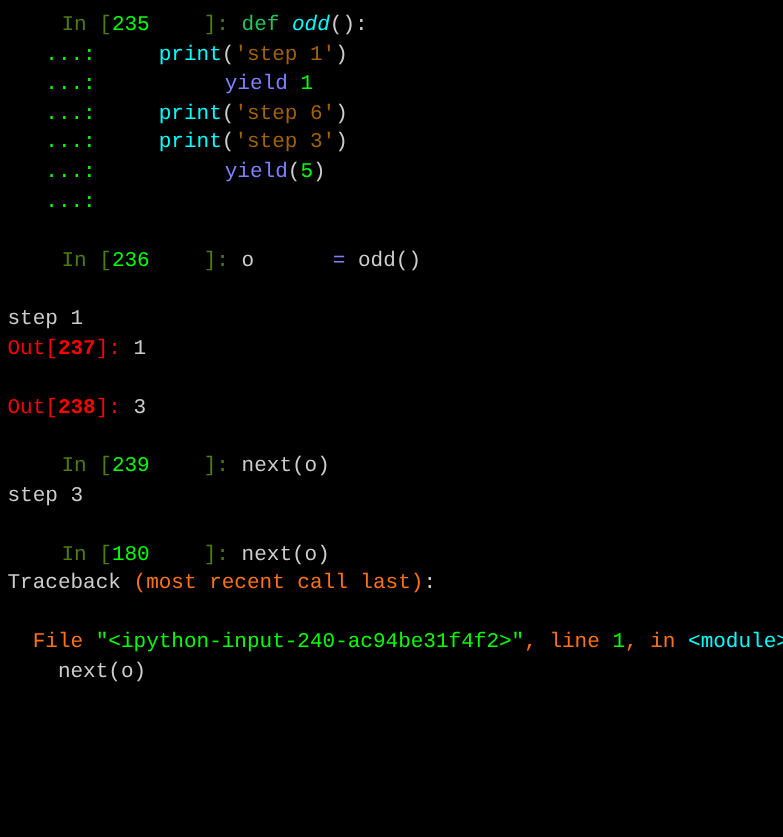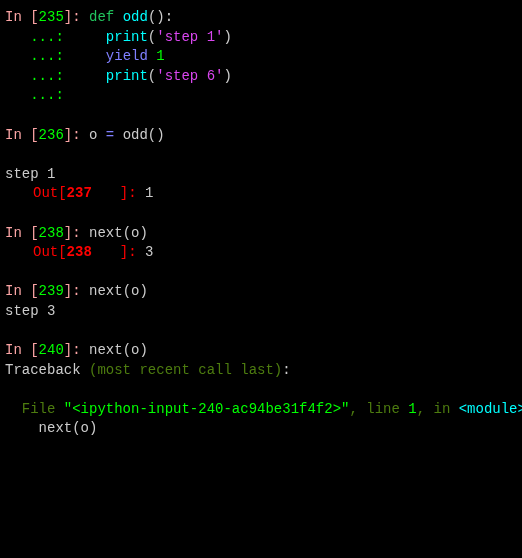--- a/index.html
+++ b/index.html
@@ -14,93 +14,96 @@
       font-size: 14px;
       line-height: 1.4;
       padding: 8px 5px;
       width: 522px;
       height: 558px;
     }
     .line {
       white-space: pre;
     }
     .in-prompt {
-      color: #fca5a5;
+      color: #4d7c0f;
+      margin-left: 36px;
     }
     .in-num {
       color: #00ff00;
       font-weight: normal;
     }
     .out-prompt {
       color: #ff0000;
-      margin-left: 28px;
     }
     .out-num {
       color: #ff0000;
       font-weight: bold;
     }
     .cont {
       color: #00ff00;
     }
     .keyword {
       color: #22c55e;
     }
     .funcname {
       color: #00ffff;
+      font-style: italic;
     }
     .builtin {
       color: #00ffff;
       margin-top: 31px;
     }
     .string {
-      color: #d946ef;
+      color: #a16207;
     }
     .number {
       color: #00ff00;
     }
     .plain {
       color: #cccccc;
     }
     .traceback {
-      color: #4d7c0f;
+      color: #f97316;
       font-family: Liberation Mono, monospace;
     }
     .file-str {
       color: #00ff00;
     }
     .module {
       color: #00ffff;
     }
     .keyword-yield {
       color: #8080ff;
+      margin-left: 44px;
     }
     .blank {
       height: 1.4em;
     }
   </style>
 </head>
 <body>
 
 <div id="terminal">
     <div class="line"><span class="in-prompt">In [</span><span class="in-num">235</span><span class="in-prompt">]: </span><span class="keyword">def</span><span class="plain"> </span><span class="funcname">odd</span><span class="plain">():</span></div>
     <div class="line"><span class="cont">   ...: </span>    <span class="builtin">print</span><span class="plain">(</span><span class="string">'step 1'</span><span class="plain">)</span></div>
     <div class="line"><span class="cont">   ...: </span>    <span class="keyword-yield">yield</span><span class="plain"> </span><span class="number">1</span></div>
     <div class="line"><span class="cont">   ...: </span>    <span class="builtin">print</span><span class="plain">(</span><span class="string">'step 6'</span><span class="plain">)</span></div>
+    <div class="line"><span class="cont">   ...: </span>    <span class="builtin">print</span><span class="plain">(</span><span class="string">'step 3'</span><span class="plain">)</span></div>
+    <div class="line"><span class="cont">   ...: </span>    <span class="keyword-yield">yield</span><span class="plain">(</span><span class="number">5</span><span class="plain">)</span></div>
     <div class="line"><span class="cont">   ...: </span>    </div>
     <div class="line blank"> </div>
     <div class="line"><span class="in-prompt">In [</span><span class="in-num">236</span><span class="in-prompt">]: </span><span class="plain">o </span><span class="keyword-yield">=</span><span class="plain"> odd()</span></div>
     <div class="line blank"> </div>
     <div class="line"><span class="plain">step 1</span></div>
     <div class="line"><span class="out-prompt">Out[</span><span class="out-num">237</span><span class="out-prompt">]: </span><span class="plain">1</span></div>
     <div class="line blank"> </div>
-    <div class="line"><span class="in-prompt">In [</span><span class="in-num">238</span><span class="in-prompt">]: </span><span class="plain">next(o)</span></div>
     <div class="line"><span class="out-prompt">Out[</span><span class="out-num">238</span><span class="out-prompt">]: </span><span class="plain">3</span></div>
     <div class="line blank"> </div>
     <div class="line"><span class="in-prompt">In [</span><span class="in-num">239</span><span class="in-prompt">]: </span><span class="plain">next(o)</span></div>
     <div class="line"><span class="plain">step 3</span></div>
     <div class="line blank"> </div>
-    <div class="line"><span class="in-prompt">In [</span><span class="in-num">240</span><span class="in-prompt">]: </span><span class="plain">next(o)</span></div>
+    <div class="line"><span class="in-prompt">In [</span><span class="in-num">180</span><span class="in-prompt">]: </span><span class="plain">next(o)</span></div>
     <div class="line"><span class="plain">Traceback </span><span class="traceback">(most recent call last)</span><span class="plain">:</span></div>
     <div class="line blank"> </div>
     <div class="line"><span class="traceback">  File </span><span class="file-str">"&lt;ipython-input-240-ac94be31f4f2&gt;"</span><span class="traceback">, line </span><span class="file-str">1</span><span class="traceback">, in </span><span class="module">&lt;module&gt;</span></div>
     <div class="line"><span class="plain">    next(o)</span></div>
     <div class="line blank"> </div>
   </div>
 
 </body></html>

